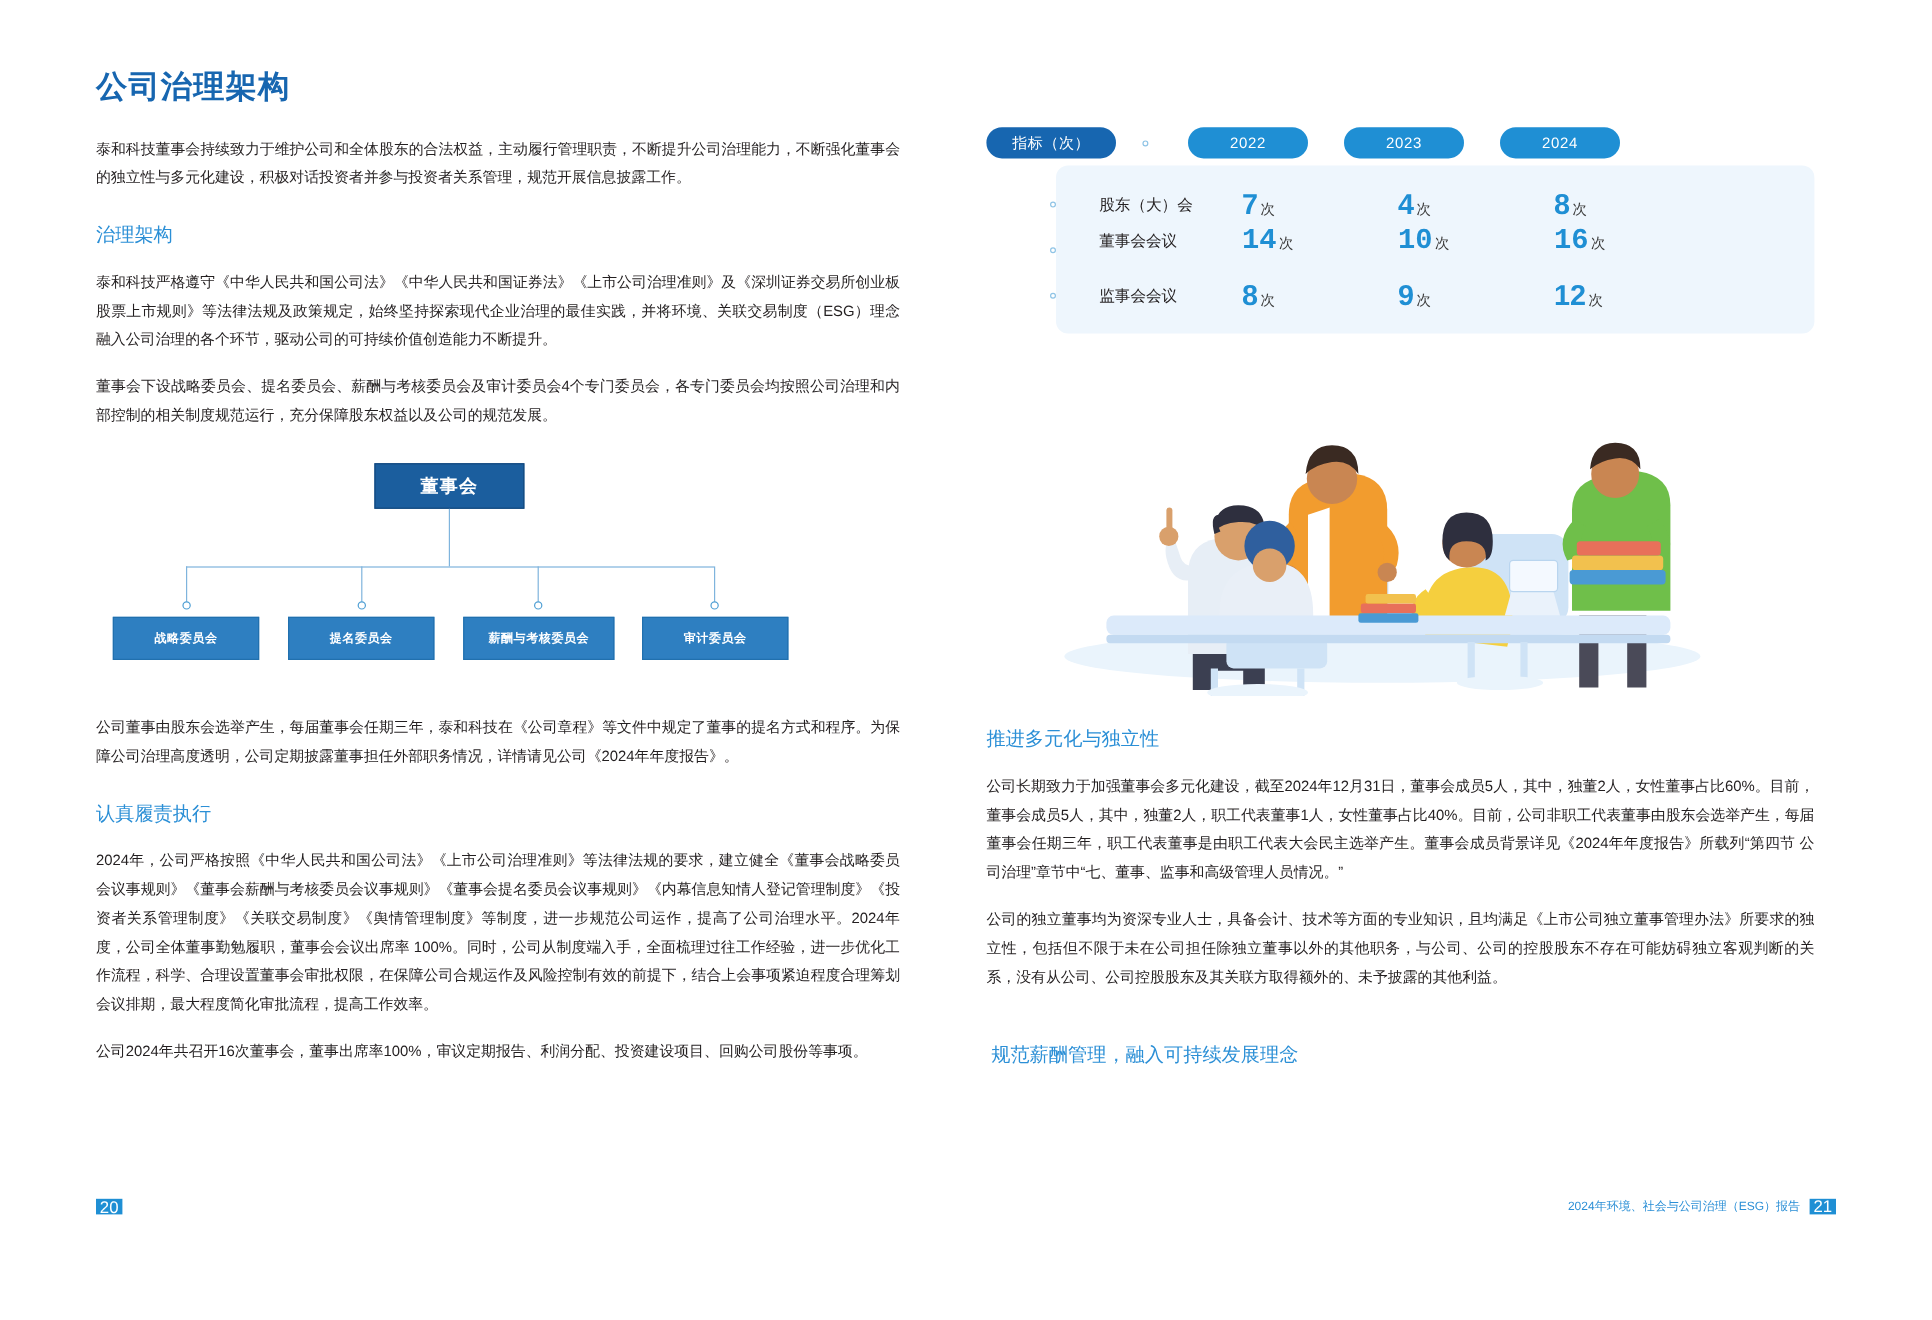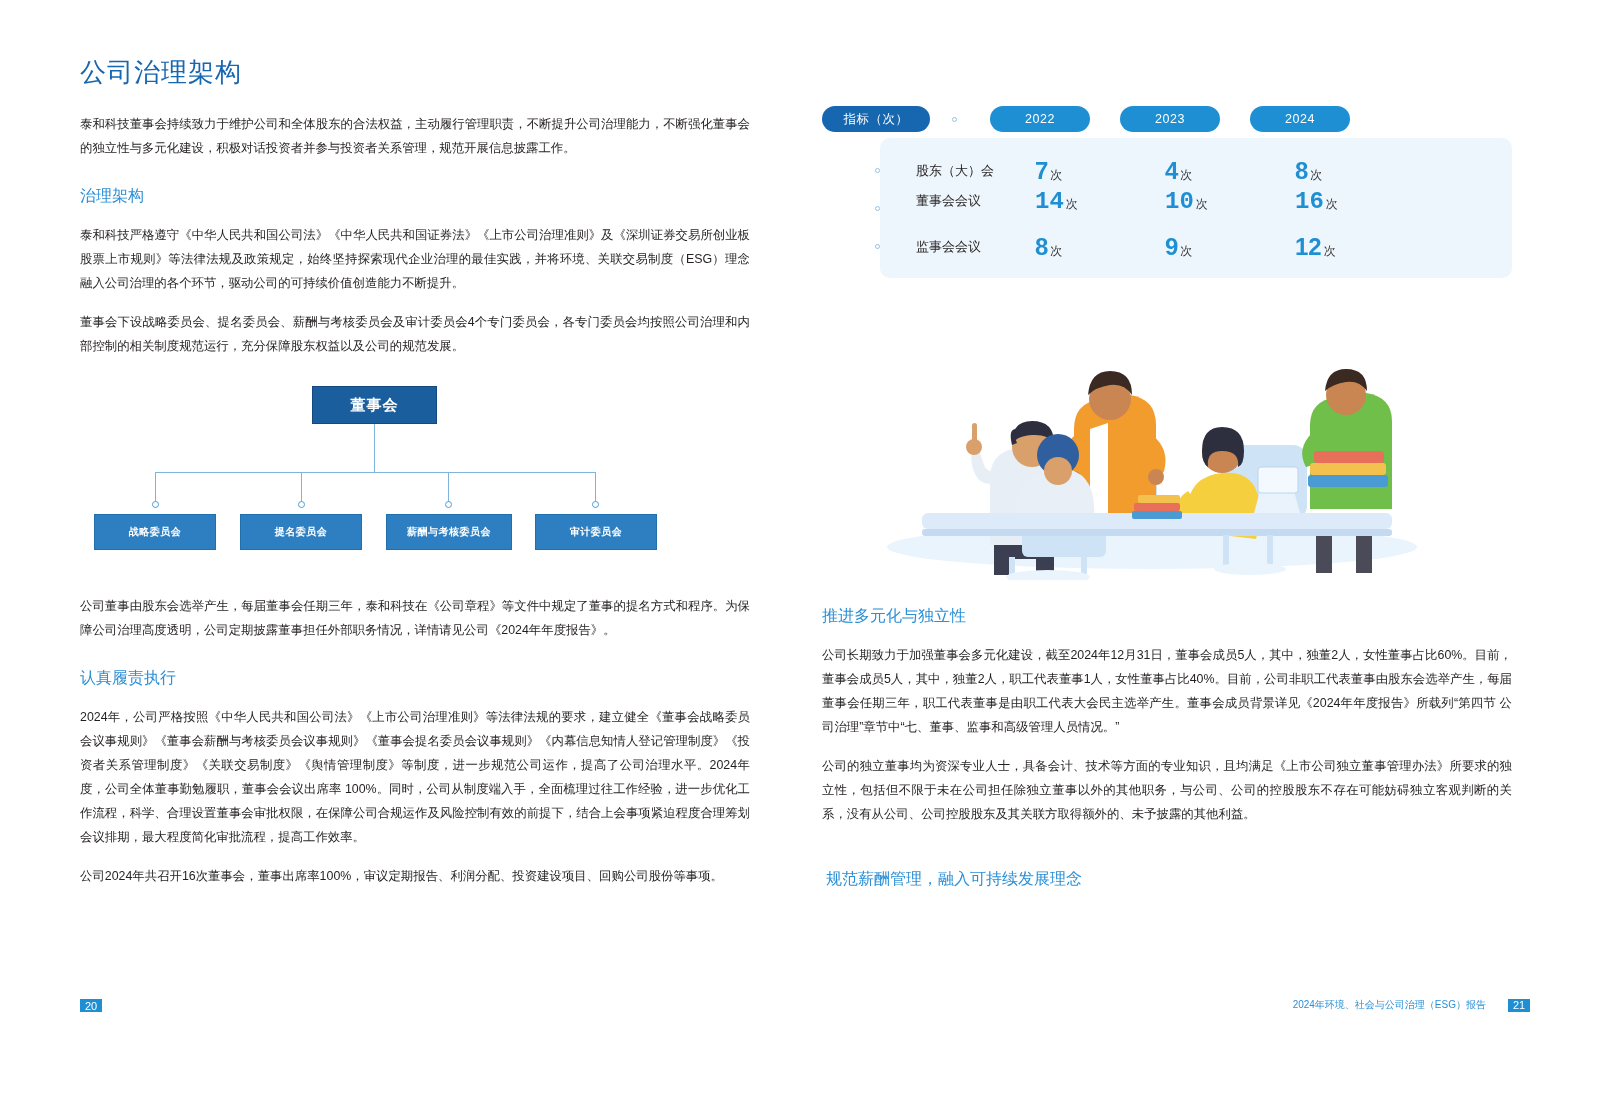--- a/index.html
+++ b/index.html
@@ -16,21 +16,21 @@
   }
   
   .left-col {
     position: absolute;
     left: 80px; top: 55px;
     width: 670px;
   }
   .title-main {
     color: #1766b0;
     font-size: 26px;
-    font-weight: normal;
+    font-weight: bold;
     letter-spacing: 1px;
     margin-bottom: 22px;
   }
   .sub-head {
     color: #2b8fd6;
     font-size: 16px;
     font-weight: normal;
     margin: 26px 0 16px 0;
   }
   p.body {
@@ -182,28 +182,28 @@
   
   .footer-left {
     position: absolute;
     left: 80px; bottom: 88px;
     display: flex; align-items: center;
   }
   .pg-badge {
     width: 22px; height: 13px;
     background: #1f8fd4;
     color: #fff;
-    font-size: 11px;
+    font-size: 14px;
     display: flex; align-items: center; justify-content: center;
   }
   .footer-right {
     position: absolute;
     right: 80px; bottom: 88px;
     display: flex; align-items: center;
-    gap: 22px;
+    gap: 8px;
   }
   .footer-right .ftext {
     font-size: 10px;
     color: #2b8fd6;
   }
   .boxed-head {
     display: inline-block;
     padding: 2px 2px 2px 4px;
     border-left: 0;
   }

